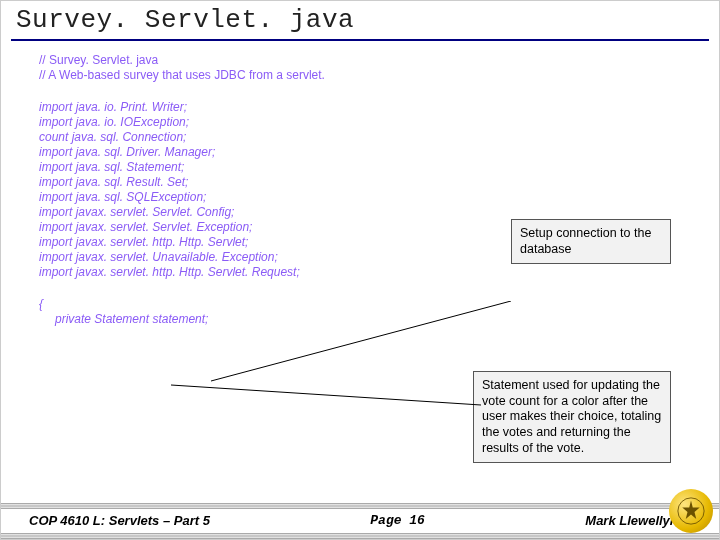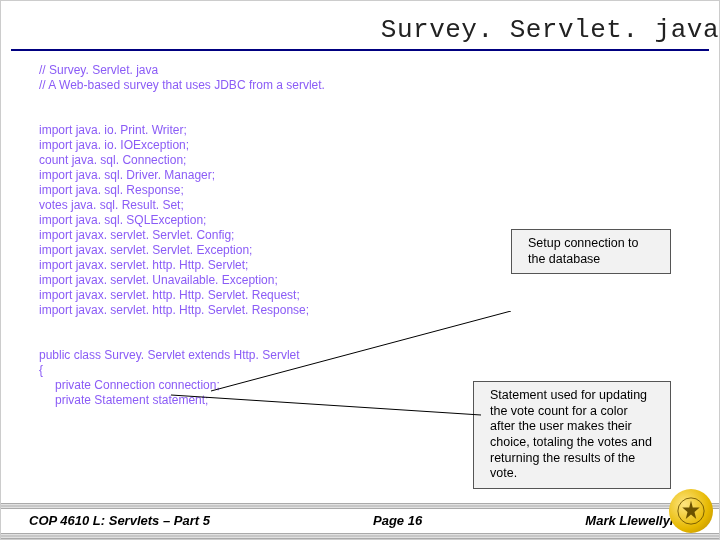--- a/index.html
+++ b/index.html
@@ -2,53 +2,53 @@
 <html><head>
 <meta charset="utf-8">
 <style>
   * { box-sizing: border-box; margin: 0; padding: 0; }
   html, body { width: 720px; height: 540px; font-family: Arial, Helvetica, sans-serif; overflow: hidden; }
   .slide {
     width: 720px; height: 540px; position: relative;
     background: #fff; border: 1px solid #ccc;
   }
   .title {
-    text-align: right;
+    text-align: left;
     font-family: "Courier New", Courier, monospace;
     font-size: 26px;
     color: #222;
-    padding: 14px 0 2px 0;
+    padding: 4px 0 2px 0;
     letter-spacing: 0.5px;
     margin-left: 15px;
   }
   .title-underline {
     height: 2px; background: #000080;
     margin: 2px 10px 0 10px;
   }
   .content {
     position: relative;
     padding: 12px 30px 0 38px;
     height: 430px;
   }
   .code-line, .comment-line {
     font-family: Arial, Helvetica, sans-serif;
     font-size: 12px; color: #8b5cf6;
     line-height: 1.25;
     white-space: nowrap;
   }
-  .code-block { margin-top: 18px; }
+  .code-block { margin-top: 5px; font-style: italic; }
   .blank { height: 12px; }
   .indent { padding-left: 16px; }
 
   .callout {
     position: absolute;
     background: #f2f2f2;
     border: 1px solid #555;
     font-size: 12.5px;
-    padding: 6px 16px;
+    padding: 6px 8px;
     line-height: 1.25;
   }
   .callout.c1 { right: 48px; top: 178px; width: 160px; }
   .callout.c2 { right: 48px; top: 330px; width: 198px; }
 
   svg.connector { position: absolute; pointer-events: none; }
 
   .footer-wrap {
     position: absolute; left: 0; bottom: 0; width: 100%;
   }
@@ -57,21 +57,21 @@
     background: linear-gradient(#eee, #bbb, #eee);
     border-top: 1px solid #aaa; border-bottom: 1px solid #aaa;
   }
   .footer-bar.top { margin-bottom: 0; }
   .footer-bar.bottom { margin-top: 3px; }
   .footer-row {
     display: flex; justify-content: space-between; align-items: center;
     padding: 4px 28px 2px 28px;
     font-size: 13px; font-style: italic; font-weight: bold; color: #000;
   }
-  .footer-row .center { font-style: italic; }
+  .footer-row .center { font-style: italic; font-family: Liberation Mono, monospace; }
   .logo {
     position: absolute; right: 6px; bottom: 6px;
     width: 44px; height: 44px; border-radius: 50%;
     background: radial-gradient(circle at 35% 35%, #ffe680, #e6b800 60%, #b38600);
     display: flex; align-items: center; justify-content: center;
   }
   .logo svg { width: 28px; height: 28px; }
 </style>
 </head>
 <body>
@@ -83,37 +83,34 @@
   <div class="content">
     <div class="comment-line">// Survey. Servlet. java</div>
     <div class="comment-line">// A Web-based survey that uses JDBC from a servlet.</div>
     <div class="blank"></div>
 
     <div class="code-block">
       <div class="code-line">import java. io. Print. Writer;</div>
       <div class="code-line">import java. io. IOException;</div>
       <div class="code-line">count java. sql. Connection;</div>
       <div class="code-line">import java. sql. Driver. Manager;</div>
-      <div class="code-line">import java. sql. Response;</div>
-      <div class="code-line">votes java. sql. Result. Set;</div>
+      <div class="code-line">import java. sql. Statement;</div>
+      <div class="code-line">import java. sql. Result. Set;</div>
       <div class="code-line">import java. sql. SQLException;</div>
       <div class="code-line">import javax. servlet. Servlet. Config;</div>
       <div class="code-line">import javax. servlet. Servlet. Exception;</div>
       <div class="code-line">import javax. servlet. http. Http. Servlet;</div>
       <div class="code-line">import javax. servlet. Unavailable. Exception;</div>
       <div class="code-line">import javax. servlet. http. Http. Servlet. Request;</div>
-      <div class="code-line">import javax. servlet. http. Http. Servlet. Response;</div>
     </div>
 
     <div class="blank"></div>
 
     <div class="code-block">
-      <div class="code-line">public class Survey. Servlet extends Http. Servlet</div>
       <div class="code-line">{</div>
-      <div class="code-line indent">private Connection connection;</div>
       <div class="code-line indent">private Statement statement;</div>
     </div>
 
     <div class="callout c1">Setup connection to the database</div>
     <div class="callout c2">Statement used for updating the vote count for a color after the user makes their choice, totaling the votes and returning the results of the vote.</div>
 
     <svg class="connector" style="left:210px; top:260px;" width="310" height="110">
       <line x1="0" y1="80" x2="300" y2="0" stroke="#000" stroke-width="1"></line>
     </svg>
     <svg class="connector" style="left:170px; top:340px;" width="320" height="50">

